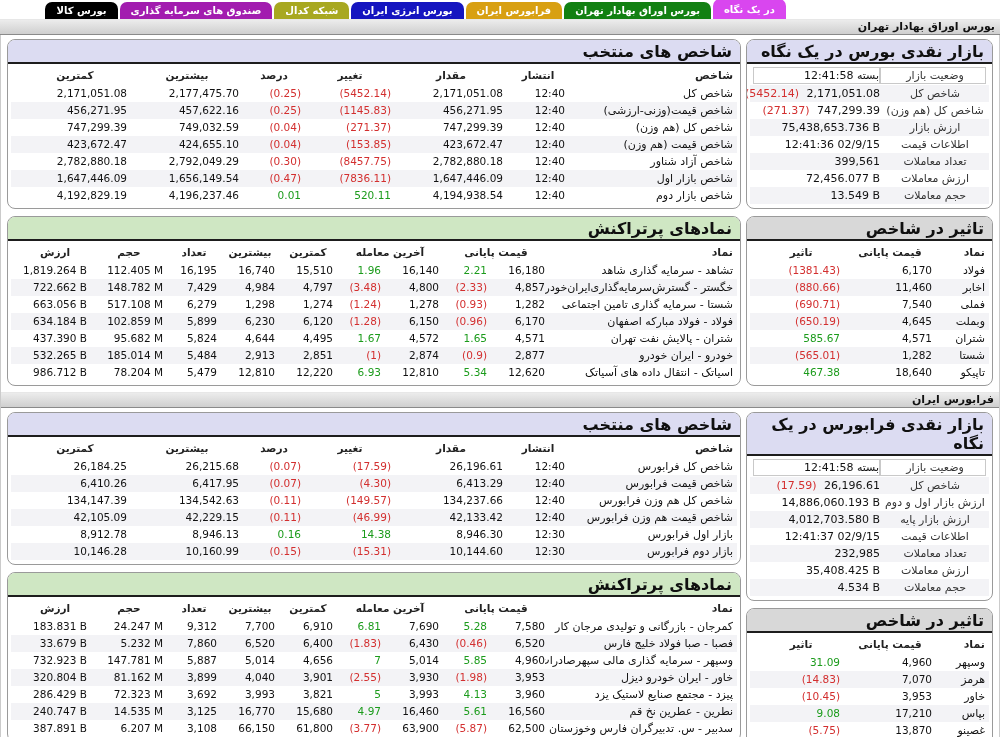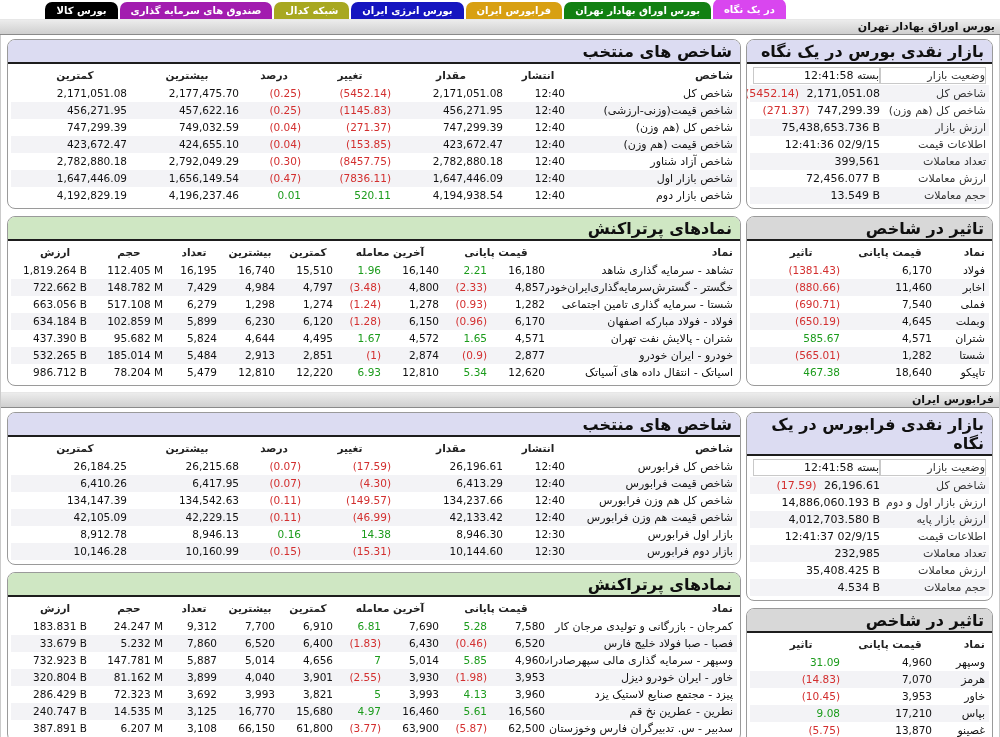--- a/index.html
+++ b/index.html
@@ -50,21 +50,21 @@
   
   .grid-idx { grid-template-columns:minmax(0,1fr) 62px 112px 90px 62px 112px 112px; }
   
   .grid-act { grid-template-columns:minmax(0,1fr) 58px 48px 58px 48px 58px 58px 54px 76px 72px; }
   .grid-act-hd { grid-template-columns:minmax(0,1fr) 106px 106px 58px 58px 54px 76px 72px; }
   
   .grid-imp { grid-template-columns:minmax(0,1fr) 92px 86px; }
 
   
   .gl-row { display:grid; grid-template-columns:106px minmax(0,1fr); line-height:17px; padding:0 3px; }
-  .gl-label { text-align:right; color:#333; padding-left:4px; white-space:nowrap; overflow:hidden; }
+  .gl-label { text-align:center; color:#333; padding-left:4px; white-space:nowrap; overflow:hidden; }
   .gl-value { direction:rtl; text-align:right; white-space:nowrap; }
   .gl-num { unicode-bidi:plaintext; }
   .gl-chg { direction:ltr; unicode-bidi:embed; margin-right:4px; }
   .gl-chg:empty { margin:0; }
   .gl-row.boxed .gl-label, .gl-row.boxed .gl-value
     { border:1px solid #c9c9c9; background:#fff; line-height:15px; margin:1px 0; }
   .gl-row.boxed .gl-value { padding-left:3px; }
   .zebra > div.gl-row:nth-of-type(even) { background:#f3f3f6; }
 </style>
 </head>

